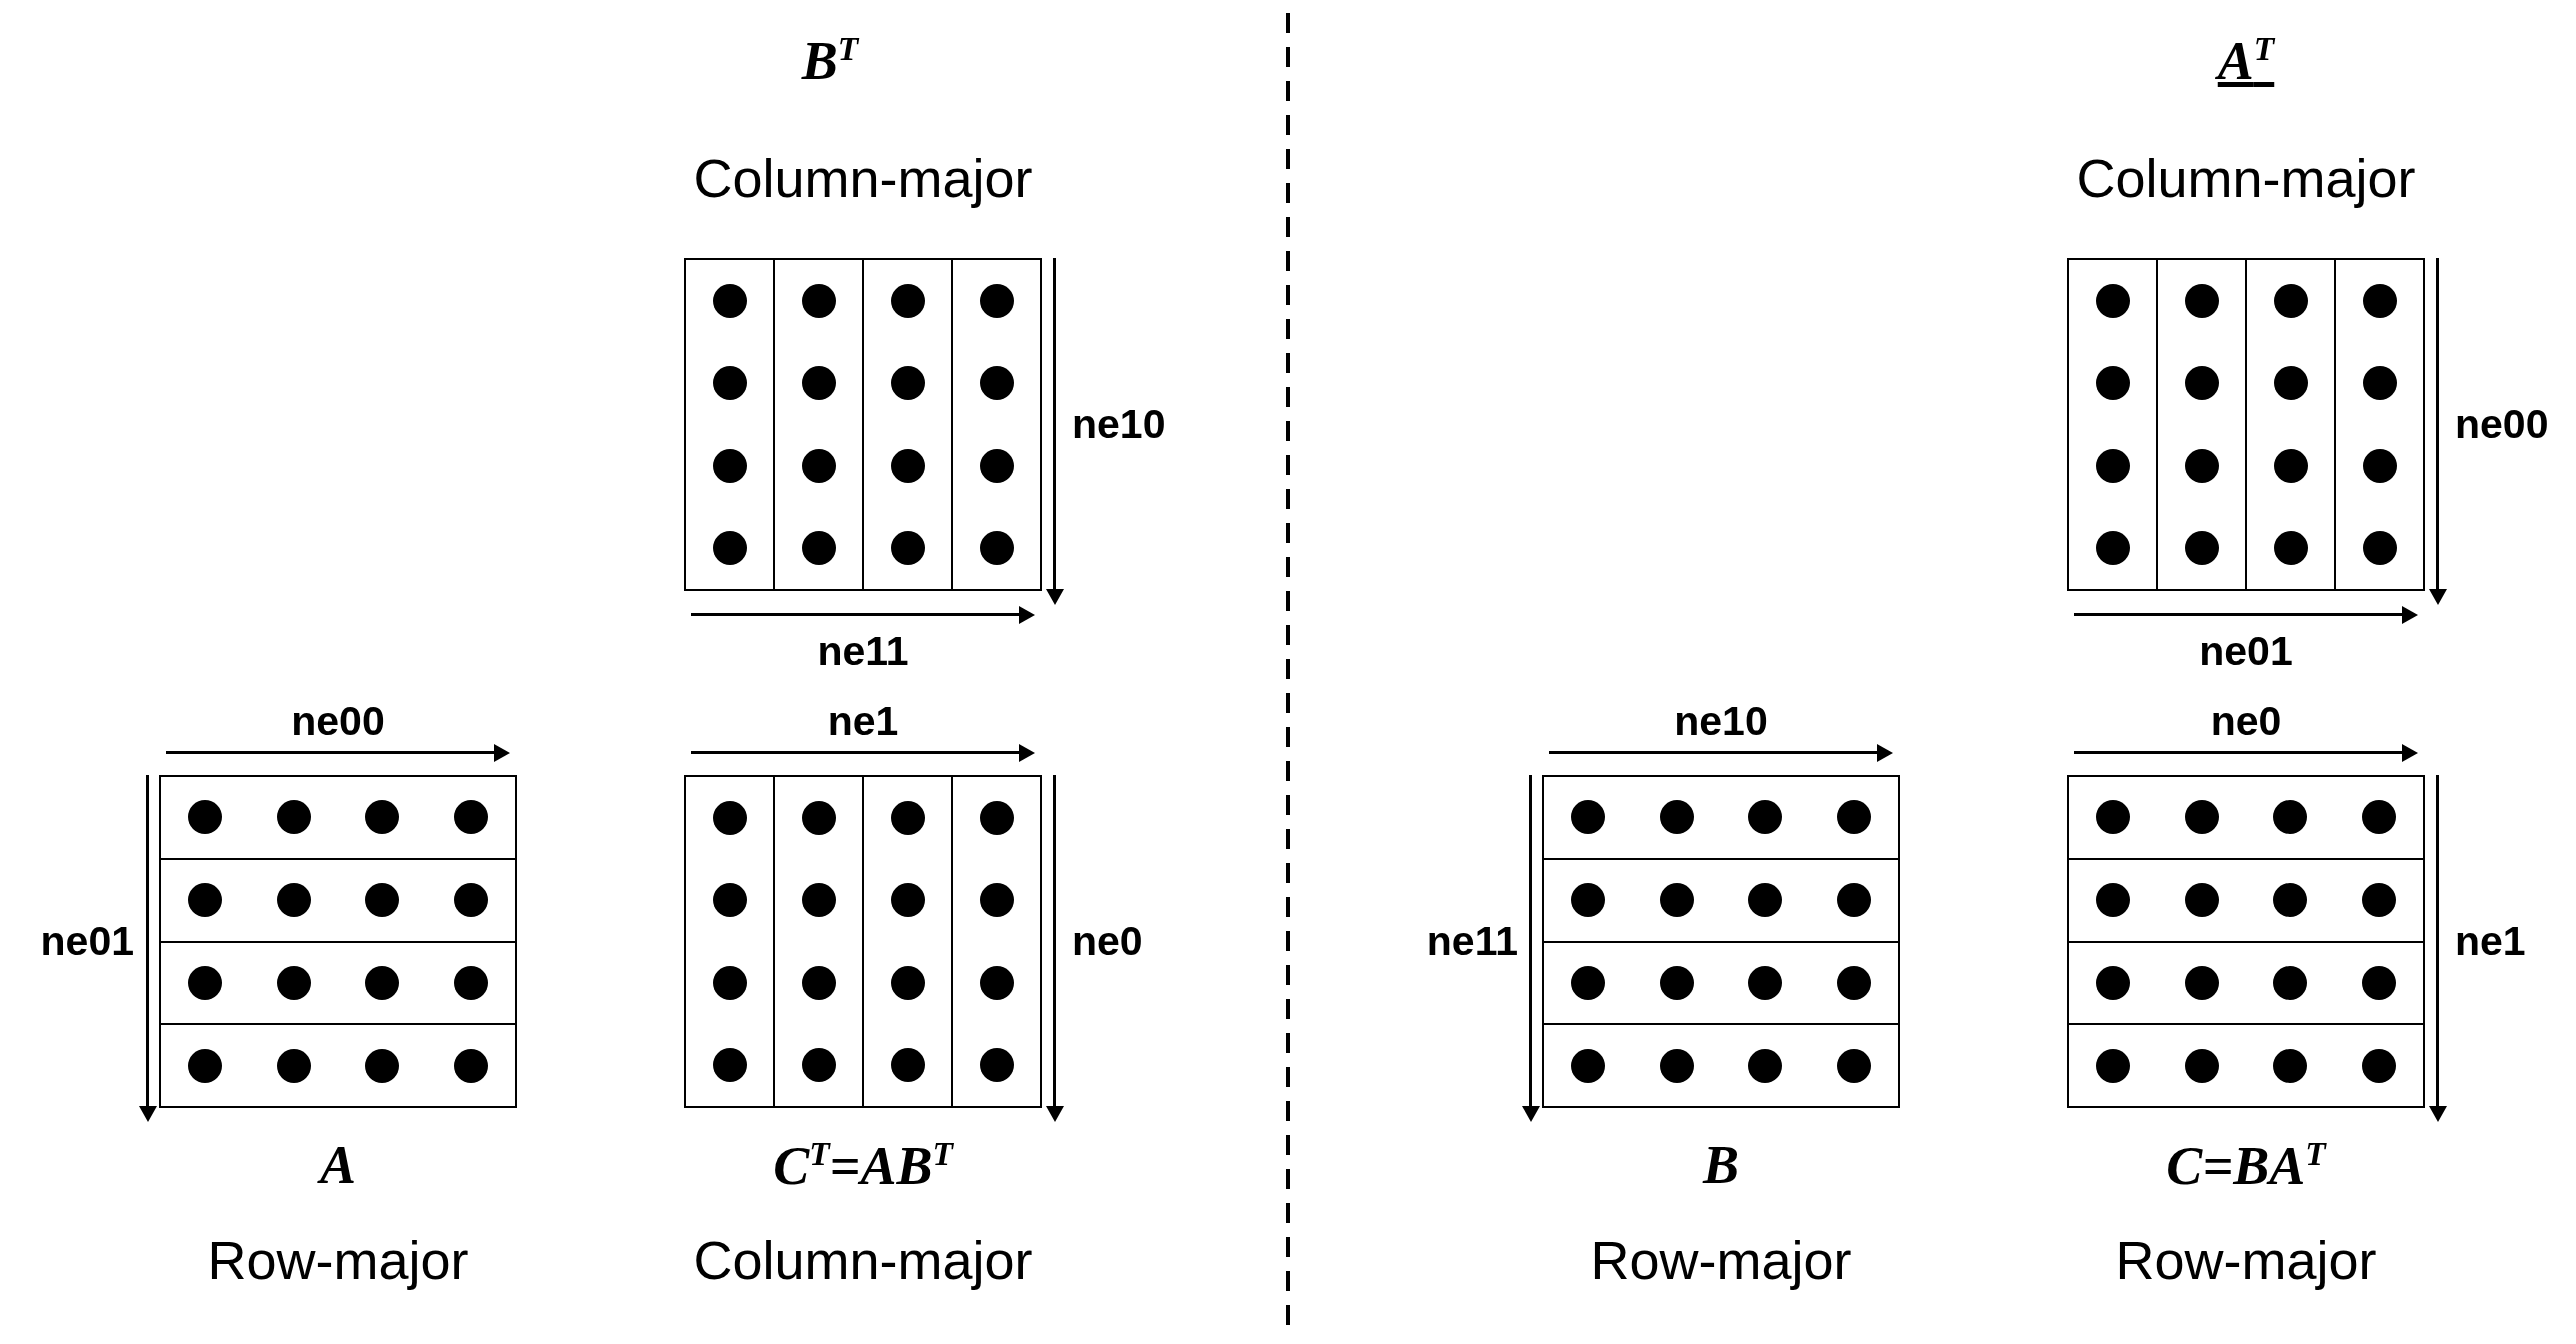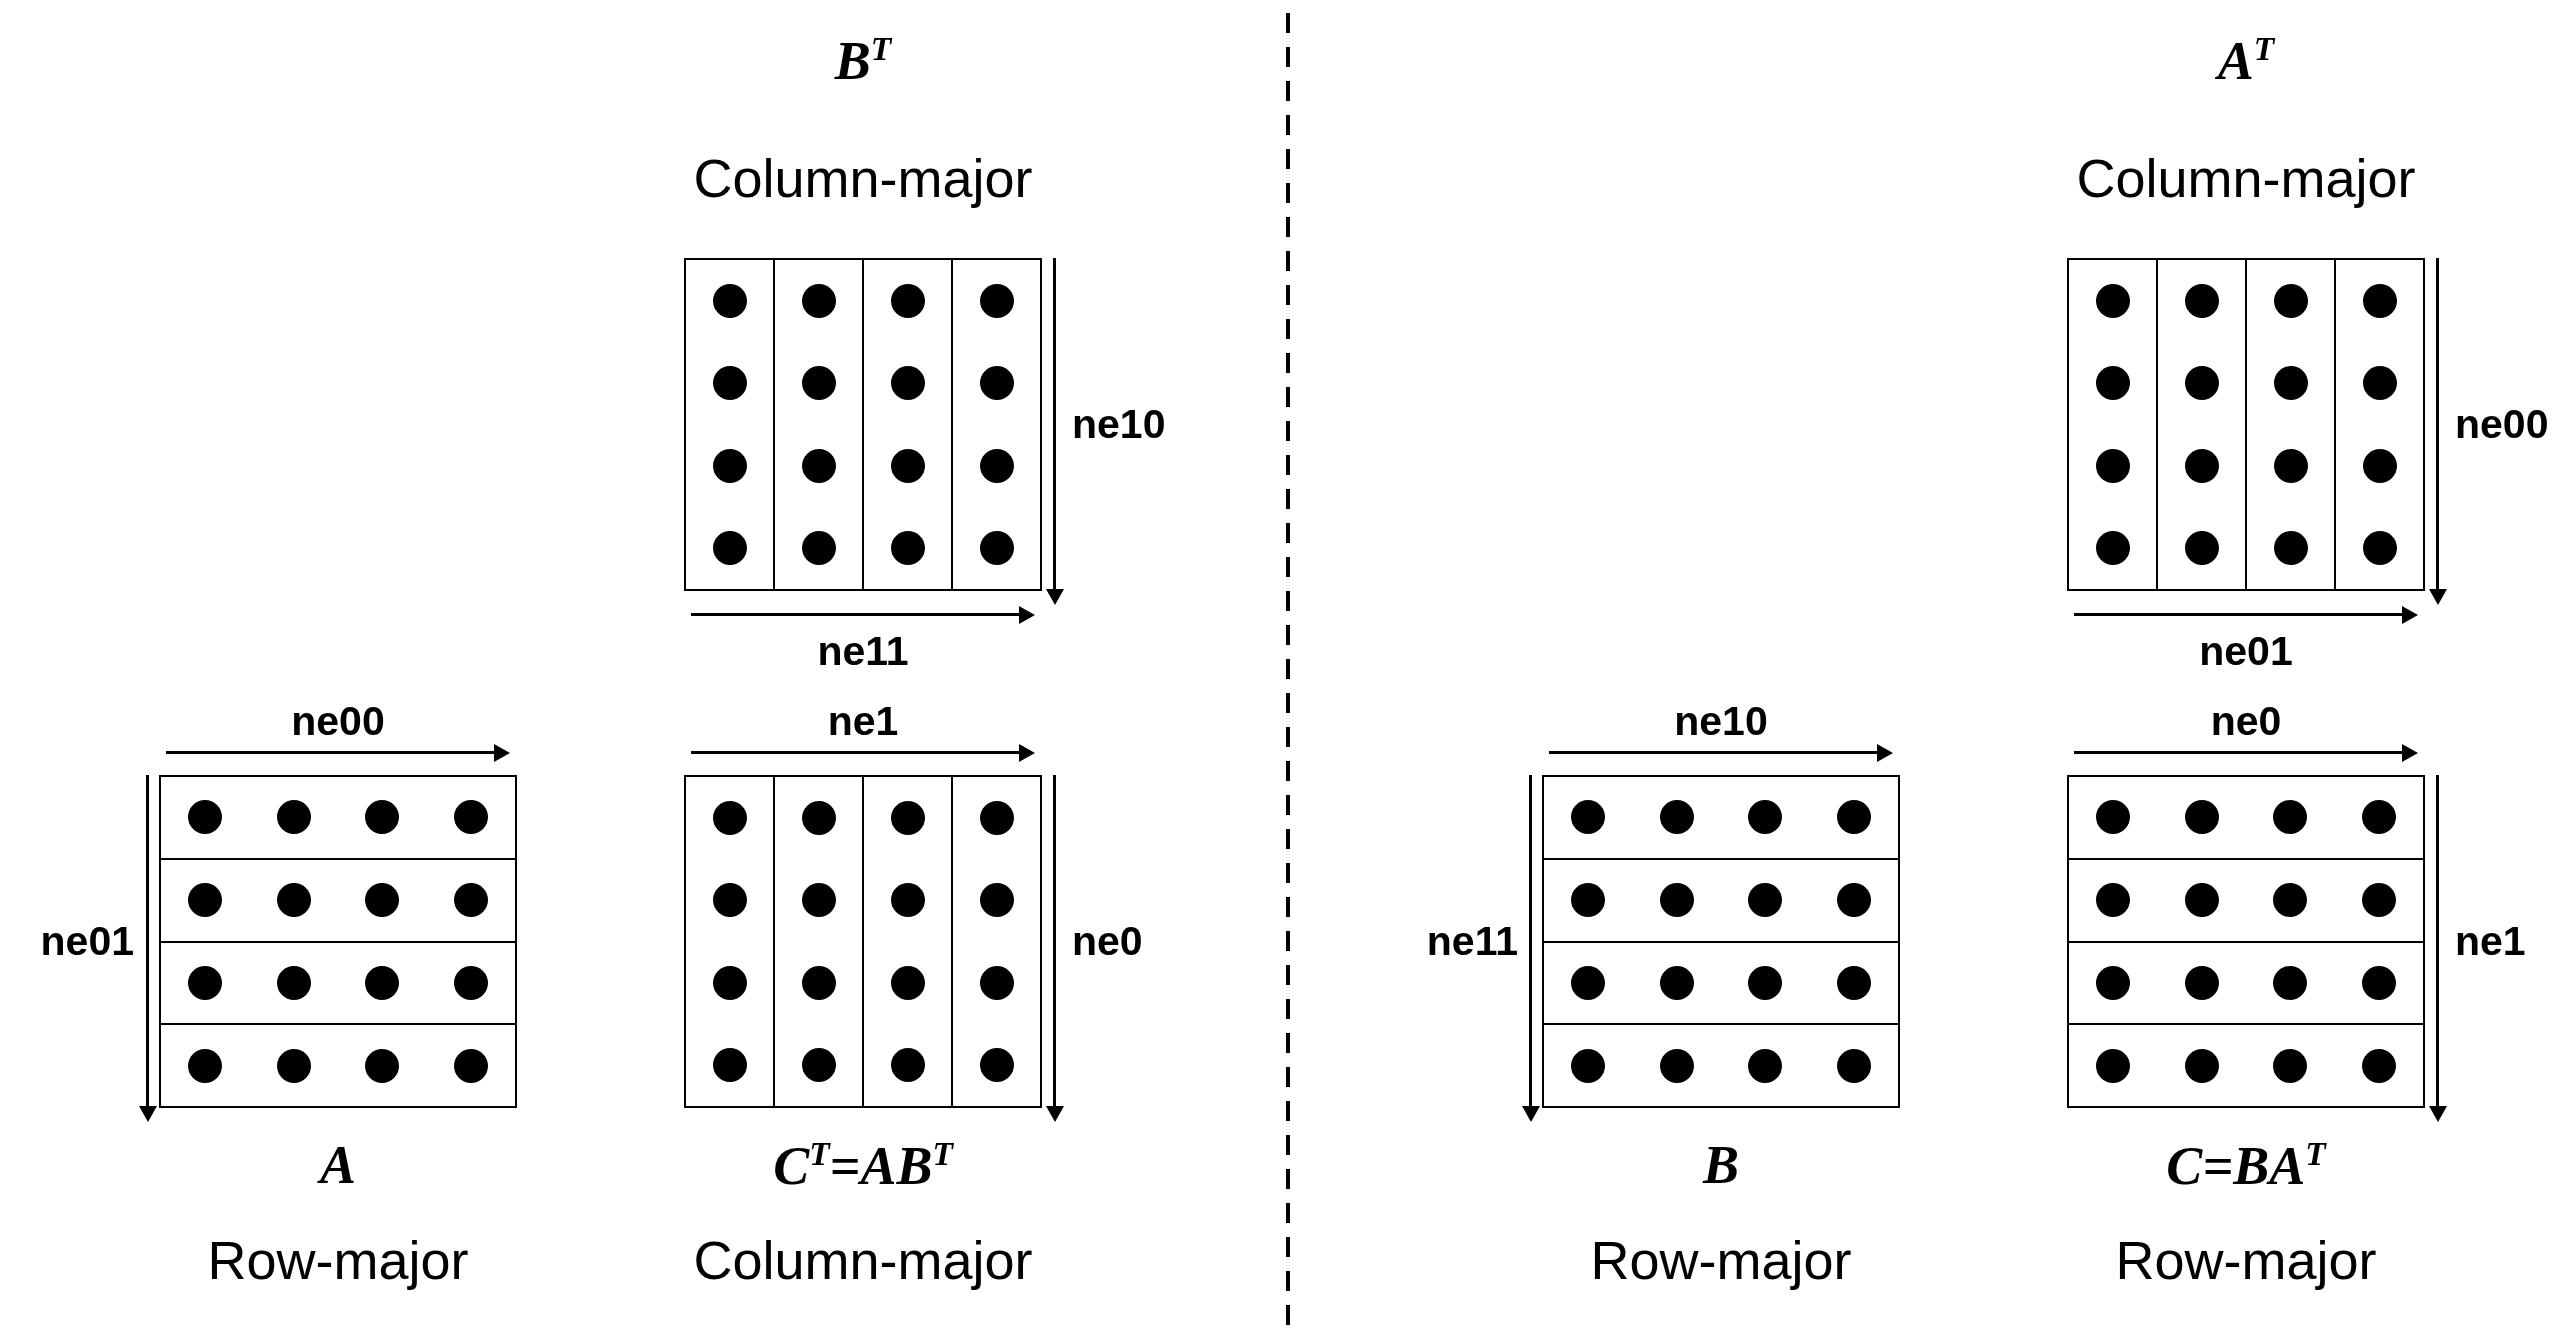--- a/index.html
+++ b/index.html
@@ -73,21 +73,21 @@
     background:repeating-linear-gradient(to bottom, #000 0 20px, transparent 20px 34px);
   }
 </style>
 </head>
 <body>
 
 <div id="canvas">
 
   <div class="group">
 
-    <div class="abs math-title" style="left:863px; top:30.5px;"><span>B</span><sup>T</sup></div>
+    <div class="abs math-title" style="left:830px; top:30.5px;"><span>B</span><sup>T</sup></div>
     <div class="abs major-label" style="left:863px; top:149px;">Column-major</div>
     <div class="abs matrix cols" style="left:684px; top:258px;">
         <div class="mgroup">
           <div class="dot"></div>
           <div class="dot"></div>
           <div class="dot"></div>
           <div class="dot"></div>
         </div>
         <div class="mgroup">
           <div class="dot"></div>
@@ -178,21 +178,21 @@
     <div class="abs ne-label side-right" style="left:1072px; top:942px;">ne0</div>
     <div class="abs math-title" style="left:863px; top:1136px;"><span>C</span><sup>T</sup><span>=AB</span><sup>T</sup></div>
     <div class="abs major-label" style="left:863px; top:1231px;">Column-major</div>
 
   </div>
 
   <div class="abs divider" style="left:1286px; top:13.4px; height:1317px;"></div>
 
   <div class="group">
 
-    <div class="abs math-title" style="left:2246px; top:30.5px;"><span>A</span><sup>T</sup></div>
+    <div class="abs math-title" style="left:2246px; top:30.5px;text-decoration:underline;"><span>A</span><sup>T</sup></div>
     <div class="abs major-label" style="left:2246px; top:149px;">Column-major</div>
     <div class="abs matrix cols" style="left:2067px; top:258px;">
         <div class="mgroup">
           <div class="dot"></div>
           <div class="dot"></div>
           <div class="dot"></div>
           <div class="dot"></div>
         </div>
         <div class="mgroup">
           <div class="dot"></div>

